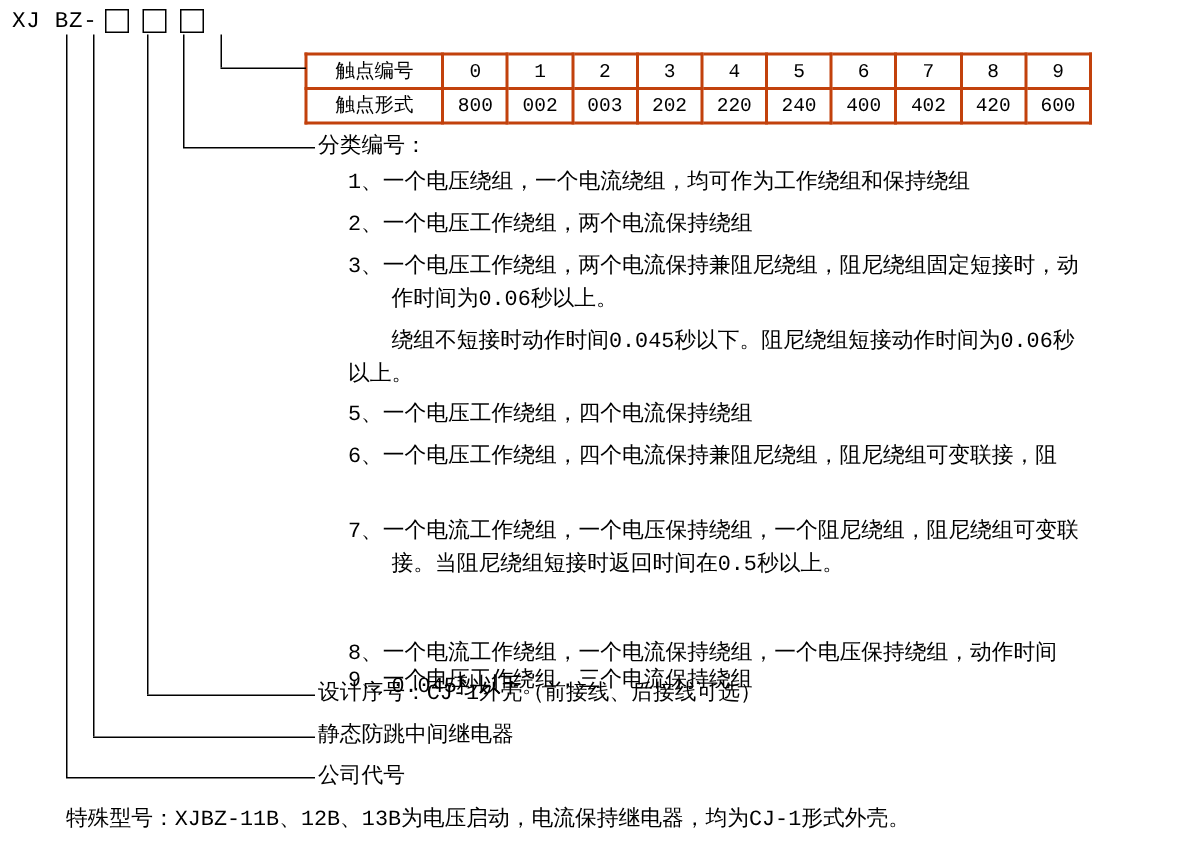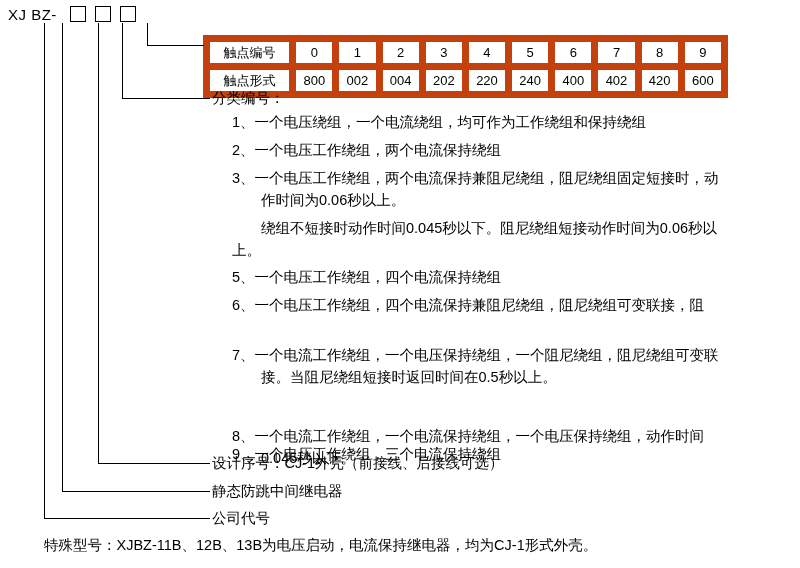--- a/index.html
+++ b/index.html
@@ -11,20 +11,21 @@
     height: 568px;
     background: #ffffff;
     font-family: "Liberation Sans", sans-serif;
     color: #000000;
     overflow: hidden;
   }
   #root {
     position: relative;
     width: 728px;
     height: 568px;
+    font-family: Liberation Mono, monospace;
   }
 
   
   .model-code {
     position: absolute;
     left: 8px;
     top: 6px;
     font-size: 15px;
     letter-spacing: 0.5px;
     white-space: nowrap;
@@ -45,21 +46,21 @@
 
   
   .contact-table {
     position: absolute;
     left: 203px;
     top: 35px;
     border-collapse: collapse;
     font-size: 13px;
   }
   .contact-table td {
-    border: 7px solid #c2410c;
+    border: 2px solid #c2410c;
     text-align: center;
     height: 21px;
     line-height: 21px;
     padding: 0 4px;
     white-space: nowrap;
   }
   .contact-table td.rowhead {
     width: 95px;
     padding: 0 6px;
   }
@@ -133,21 +134,21 @@
       <td class="cell">5</td>
       <td class="cell">6</td>
       <td class="cell">7</td>
       <td class="cell">8</td>
       <td class="cell">9</td>
     </tr>
     <tr>
       <td class="rowhead">触点形式</td>
       <td class="cell">800</td>
       <td class="cell">002</td>
-      <td class="cell">004</td>
+      <td class="cell">003</td>
       <td class="cell">202</td>
       <td class="cell">220</td>
       <td class="cell">240</td>
       <td class="cell">400</td>
       <td class="cell">402</td>
       <td class="cell">420</td>
       <td class="cell">600</td>
     </tr>
   </tbody>
     </table>

